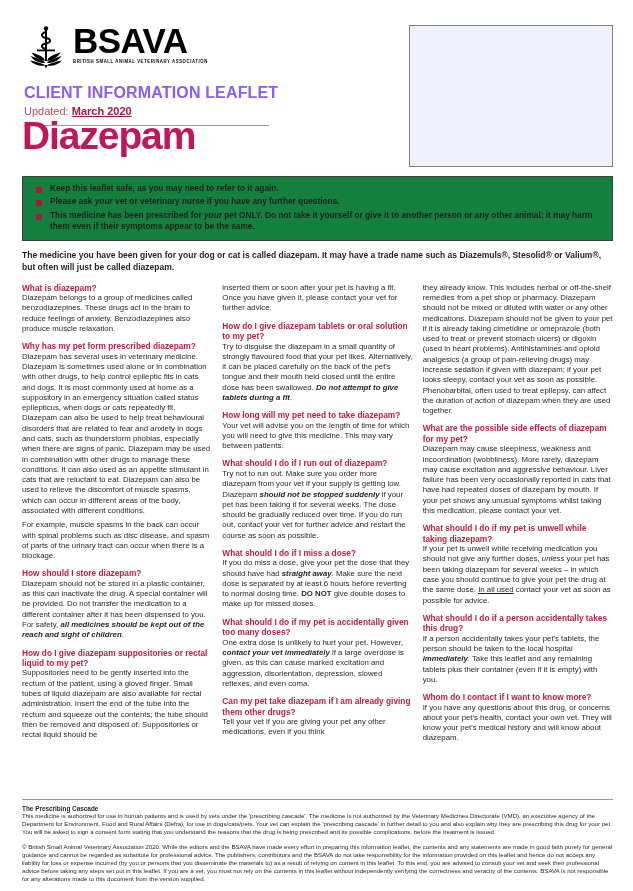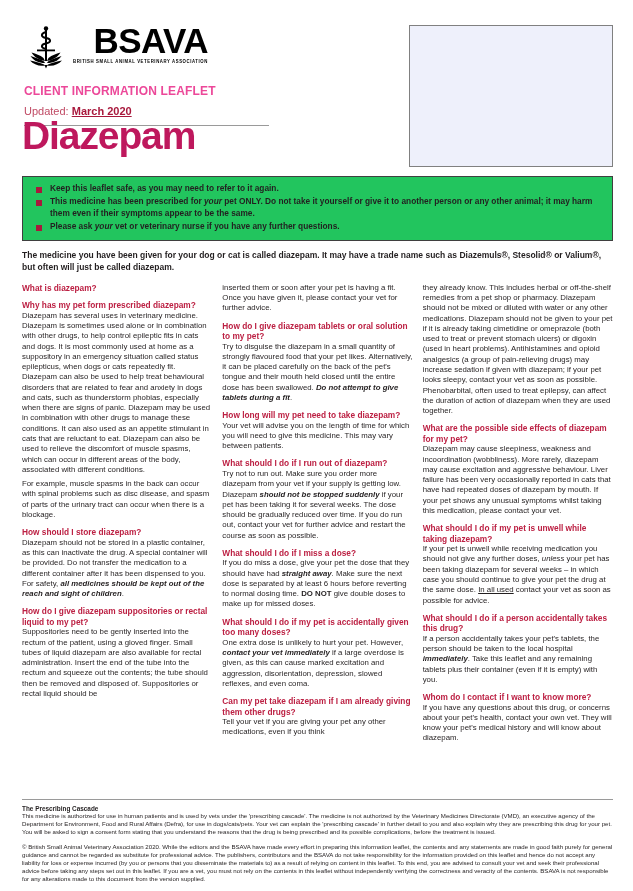--- a/index.html
+++ b/index.html
@@ -23,21 +23,20 @@
   .header {
     position: relative;
     height: 152px;
   }
   .logo-block {
     position: absolute;
     left: 2px;
     top: 2px;
     display: flex;
     align-items: flex-start;
-    text-align: right;
   }
   .logo-mark { width: 44px; height: 44px; flex: none; margin-top: 1px; }
   .logo-text-wrap { margin-left: 5px; }
   .logo-word {
     font-size: 35px;
     font-weight: bold;
     letter-spacing: -0.6px;
     line-height: 0.95;
     color: #000;
     font-family: "Liberation Sans", sans-serif;
@@ -48,24 +47,24 @@
     font-weight: bold;
     color: #000;
     margin-top: 2px;
     transform: scaleY(1.05);
     transform-origin: left top;
   }
   .cil-title {
     position: absolute;
     left: 2px;
     top: 62px;
-    font-size: 12px;
+    font-size: 16px;
     font-weight: bold;
     letter-spacing: 0.15px;
-    color: #ec4899;
+    color: #8b5cf6;
     text-align: center;
   }
   .updated-line {
     position: absolute;
     left: 2px;
     top: 83px;
     font-size: 11px;
   }
   .updated-label { color: #c04a64; }
   .updated-value { color: #a8183c; font-weight: bold; text-decoration: underline; }
@@ -94,21 +93,21 @@
     width: 204px;
     height: 142px;
     background: #eef0fb;
     border: 1px solid #808080;
   }
 
   
   .warning-box {
     margin-top: 2px;
     border: 1px solid #3f3f3f;
-    background: #22c55e;
+    background: #15803d;
     padding: 6px 9px 7px 9px;
   }
   .warn-row {
     display: flex;
     align-items: flex-start;
     margin-bottom: 1.5px;
   }
   .warn-row:last-child { margin-bottom: 0; }
   .warn-bullet {
     width: 6px; height: 6px;
@@ -242,34 +241,35 @@
   </div>
 
   <div class="warning-box">
     <div id="warnings-host">
         <div class="warn-row">
           <span class="warn-bullet"></span>
           <span class="warn-text">Keep this leaflet safe, as you may need to refer to it again.</span>
         </div>
         <div class="warn-row">
           <span class="warn-bullet"></span>
-          <span class="warn-text">This medicine has been prescribed for <em>your</em> pet ONLY. Do not take it yourself or give it to another person or any other animal; it may harm them even if their symptoms appear to be the same.</span>
+          <span class="warn-text">Please ask <em>your</em> vet or veterinary nurse if you have any further questions.</span>
         </div>
         <div class="warn-row">
           <span class="warn-bullet"></span>
-          <span class="warn-text">Please ask <em>your</em> vet or veterinary nurse if you have any further questions.</span>
+          <span class="warn-text">This medicine has been prescribed for <em>your</em> pet ONLY. Do not take it yourself or give it to another person or any other animal; it may harm them even if their symptoms appear to be the same.</span>
         </div>
       </div>
   </div>
 
   <div class="intro">The medicine you have been given for your dog or cat is called diazepam. It may have a trade name such as Diazemuls®, Stesolid® or Valium®, but often will just be called diazepam.</div>
 
   <div class="columns">
     <div class="col">
         <h3 class="q">What is diazepam?</h3>
+        <p class="a">Diazepam belongs to a group of medicines called benzodiazepines. These drugs act in the brain to reduce feelings of anxiety. Benzodiazepines also produce muscle relaxation.</p>
         <h3 class="q spaced">Why has my pet form prescribed diazepam?</h3>
         <p class="a">Diazepam has several uses in veterinary medicine. Diazepam is sometimes used alone or in combination with other drugs, to help control epileptic fits in cats and dogs. It is most commonly used at home as a suppository in an emergency situation called status epilepticus, when dogs or cats repeatedly fit. Diazepam can also be used to help treat behavioural disorders that are related to fear and anxiety in dogs and cats, such as thunderstorm phobias, especially when there are signs of panic. Diazepam may be used in combination with other drugs to manage these conditions. It can also used as an appetite stimulant in cats that are reluctant to eat. Diazepam can also be used to relieve the discomfort of muscle spasms, which can occur in different areas of the body, associated with different conditions.</p>
         <p class="a">For example, muscle spasms in the back can occur with spinal problems such as disc disease, and spasm of parts of the urinary tract can occur when there is a blockage.</p>
         <h3 class="q spaced">How should I store diazepam?</h3>
         <p class="a">Diazepam should not be stored in a plastic container, as this can inactivate the drug. A special container will be provided. Do not transfer the medication to a different container after it has been dispensed to you. For safety, <b>all medicines should be kept out of the reach and sight of children</b>.</p>
         <h3 class="q spaced">How do I give diazepam suppositories or rectal liquid to my pet?</h3>
         <p class="a">Suppositories need to be gently inserted into the rectum of the patient, using a gloved finger. Small tubes of liquid diazepam are also available for rectal administration. Insert the end of the tube into the rectum and squeeze out the contents; the tube should then be removed and disposed of. Suppositories or rectal liquid should be</p>
       </div>
     <div class="col">
         <p class="a">inserted them or soon after your pet is having a fit. Once you have given it, please contact your vet for further advice.</p>

